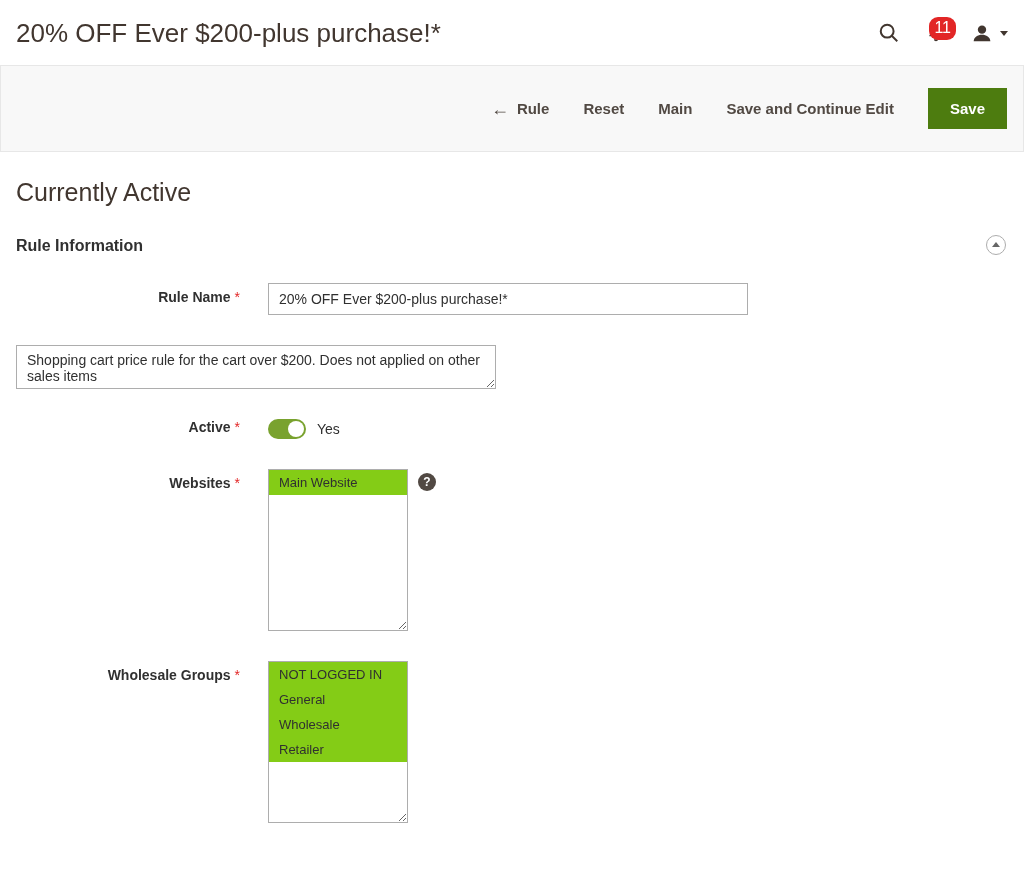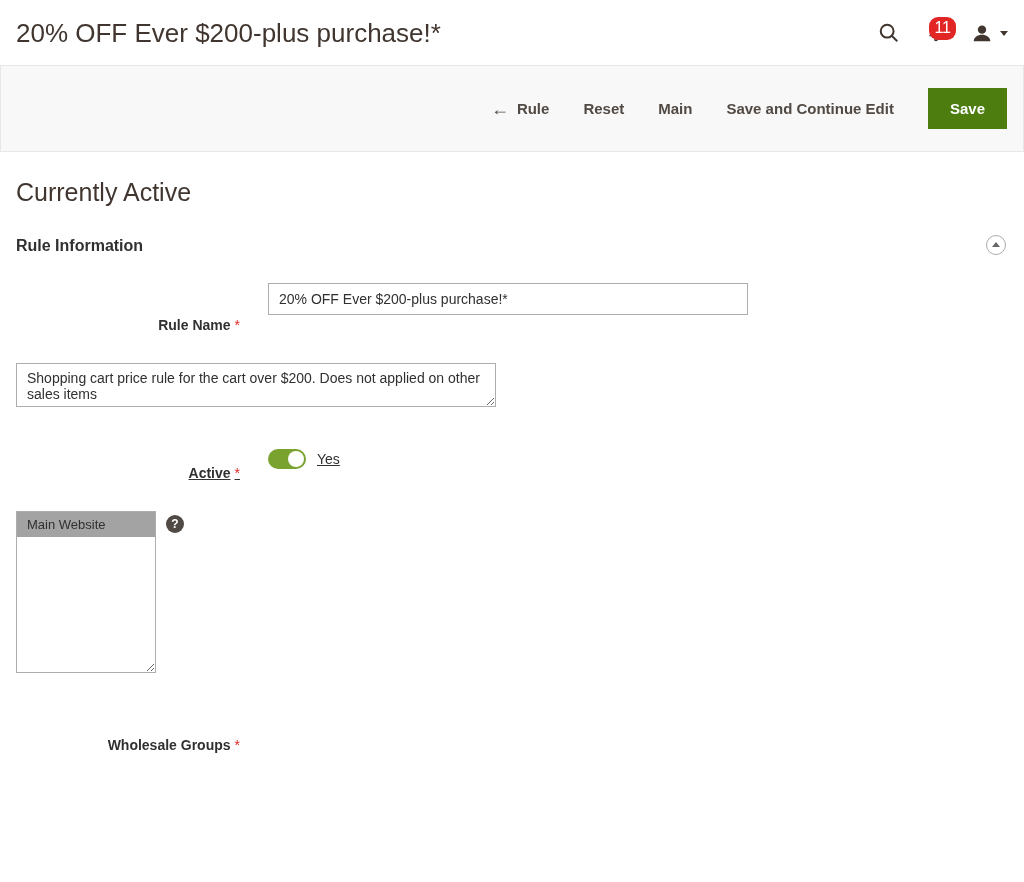--- a/index.html
+++ b/index.html
@@ -120,21 +120,20 @@
     margin-bottom: 30px;
   }
   .label-col {
     width: 252px;
     text-align: right;
     padding-right: 28px;
     padding-top: 6px;
     font-size: 14px;
     font-weight: 600;
     color: #303030;
-    margin-top: 28px;
   }
   .req { color: #e22626; margin-left: 4px; font-weight: 400; }
   .field-col { display: flex; align-items: flex-start; gap: 10px; }
 
   .text-input {
     width: 480px;
     height: 32px;
     border: 1px solid #adadad;
     padding: 4px 10px;
     font-size: 14px;
@@ -175,21 +174,21 @@
     border: 1px solid #adadad;
     overflow: auto;
     resize: both;
     font-size: 13px;
     color: #303030;
   }
   .ms-option {
     padding: 5px 10px;
     cursor: pointer;
   }
-  .ms-selected { background: #a3a3a3; }
+  .ms-selected { background: #84cc16; }
 
   .help-circle {
     width: 18px; height: 18px;
     background: #514943;
     color: #fff;
     border-radius: 50%;
     font-size: 12px;
     font-weight: 700;
     display: flex;
     align-items: center;
@@ -256,40 +255,51 @@
       <input class="text-input" type="text" value="20% OFF Ever $200-plus purchase!*" style="">
     </div>
   </div>
 
   <div class="form-row">
     <div class="field-col">
       <textarea class="textarea" style="">Shopping cart price rule for the cart over $200. Does not applied on other sales items</textarea>
     </div>
   </div>
 
-  <div class="form-row" style="align-items:center;text-decoration:underline;">
+  <div class="form-row" style="align-items:flex-start;">
     <div class="label-col" style="padding-top:0;">
       <span>Active</span><span class="req">*</span>
     </div>
     <div class="field-col" style="align-items:center;">
       <div class="toggle">
         <div class="toggle-knob"></div>
       </div>
       <span class="toggle-label">Yes</span>
     </div>
   </div>
 
   <div class="form-row">
+    <div class="label-col">
+      <span>Websites</span><span class="req">*</span>
+    </div>
     <div class="field-col">
       <div class="multiselect" id="websites-select">
           <div class="ms-option ms-selected">Main Website</div>
         </div>
       <span class="help-circle">?</span>
     </div>
   </div>
 
   <div class="form-row" style="margin-bottom:0;">
     <div class="label-col">
       <span>Wholesale Groups</span><span class="req">*</span>
     </div>
+    <div class="field-col">
+      <div class="multiselect" id="groups-select">
+          <div class="ms-option ms-selected">NOT LOGGED IN</div>
+          <div class="ms-option ms-selected">General</div>
+          <div class="ms-option ms-selected">Wholesale</div>
+          <div class="ms-option ms-selected">Retailer</div>
+        </div>
+    </div>
   </div>
 
 </div>
 
 </body></html>

